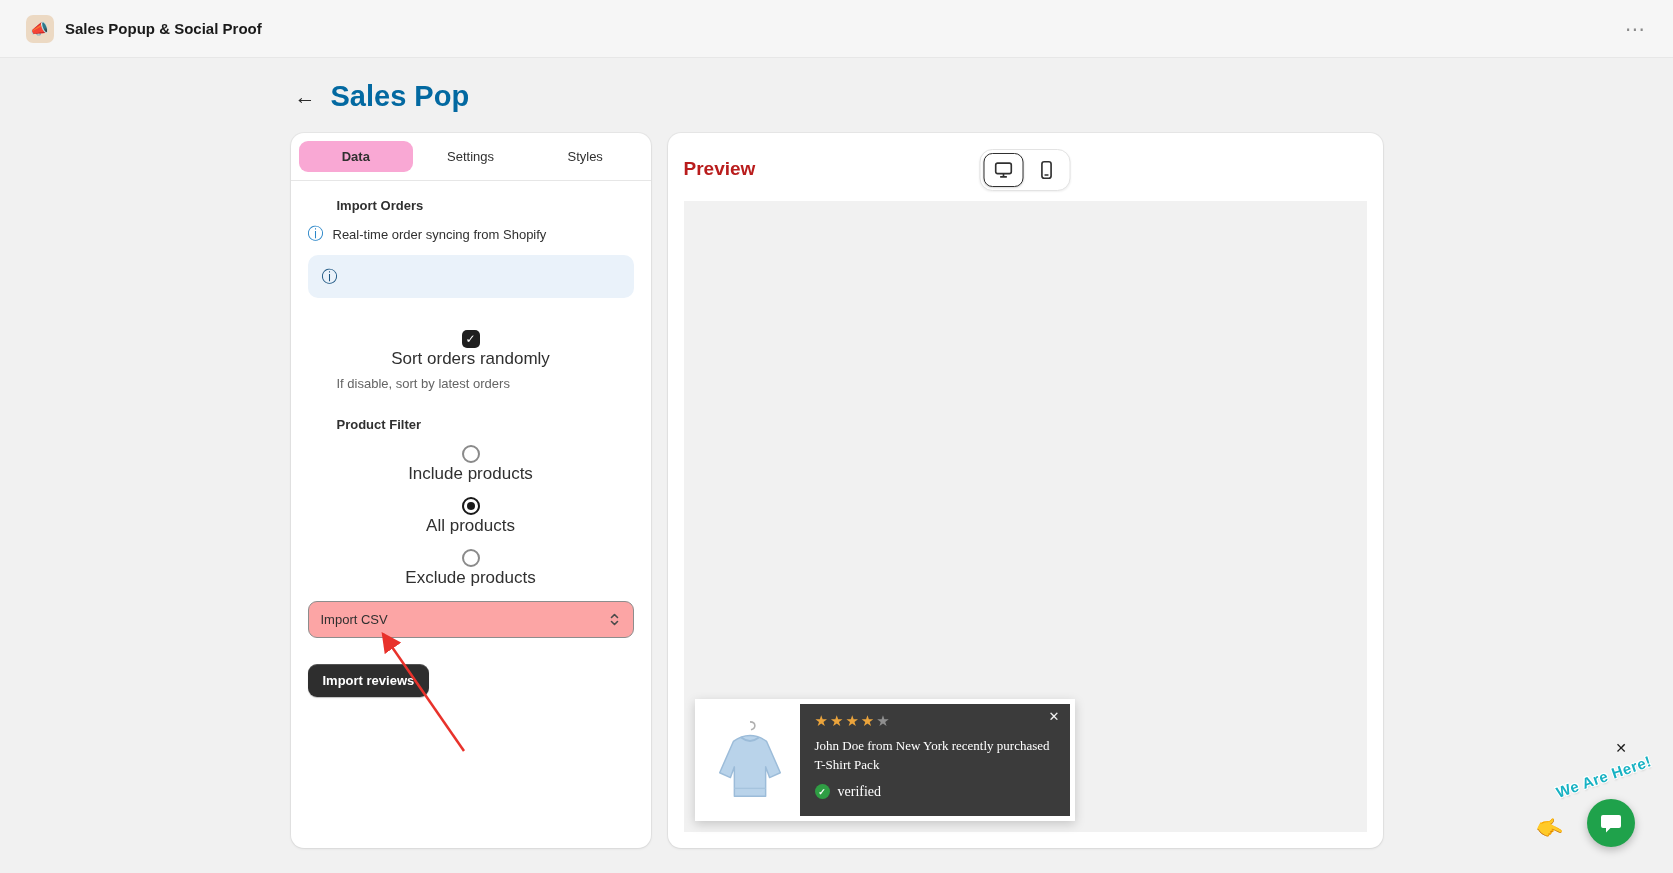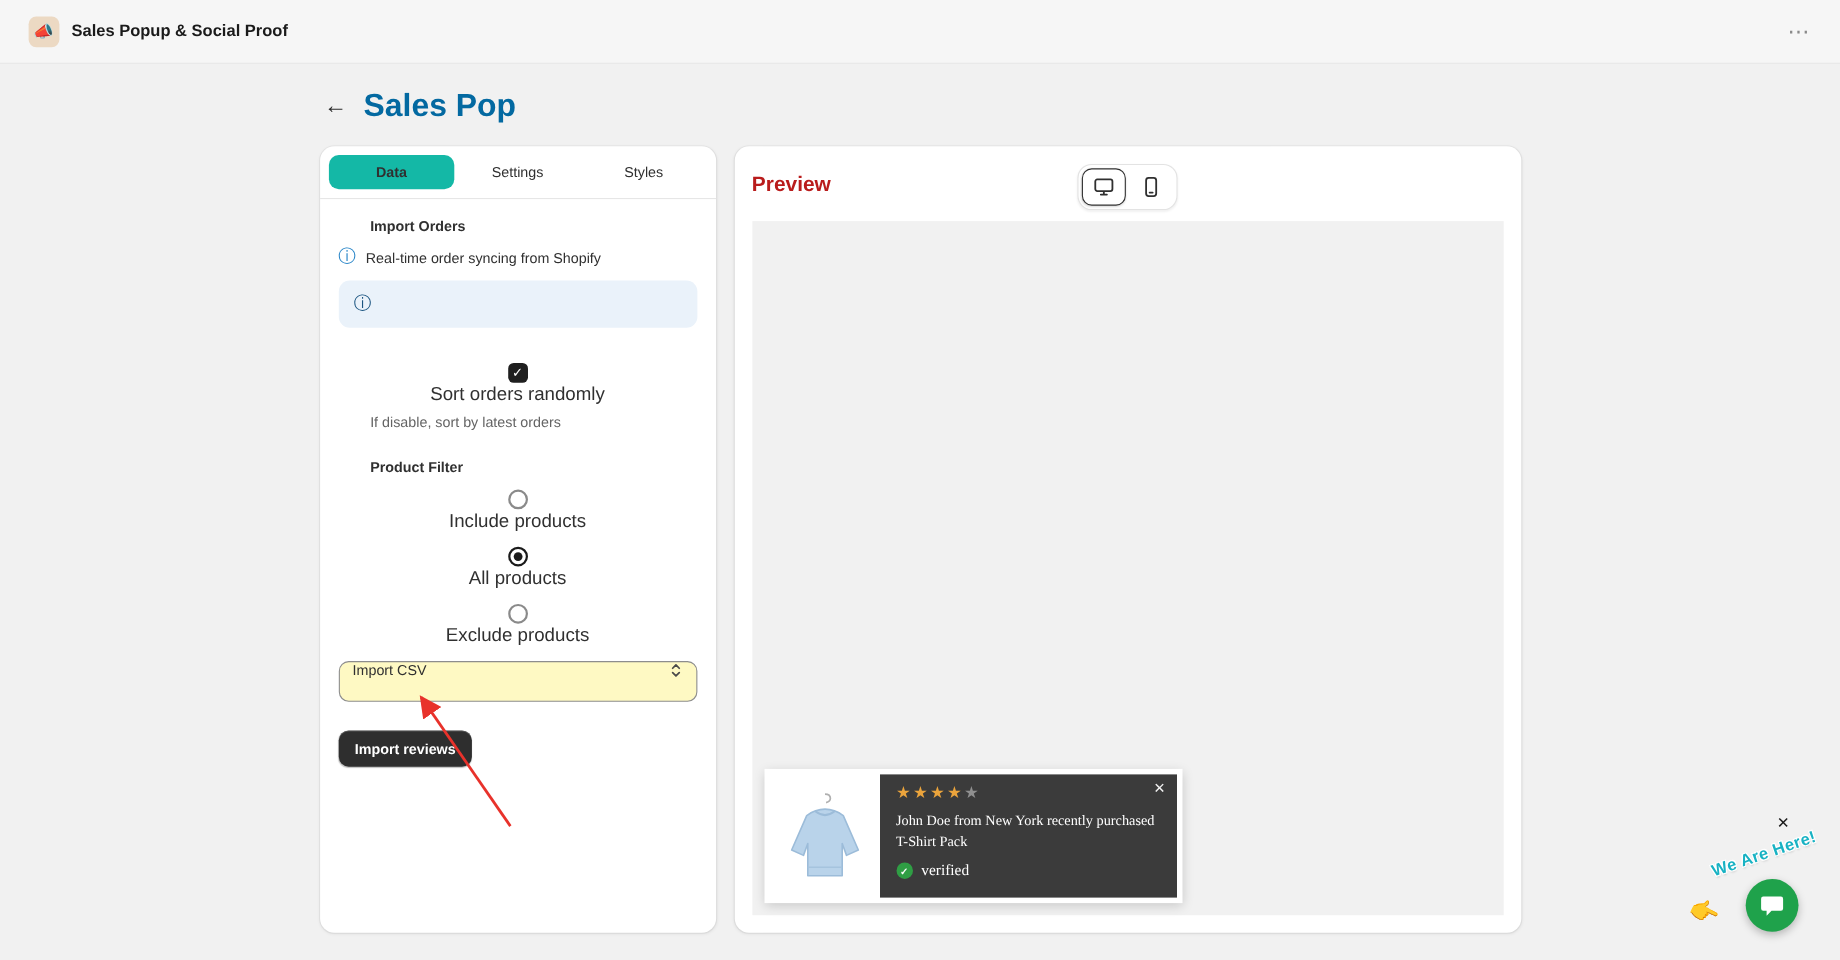--- a/index.html
+++ b/index.html
@@ -45,21 +45,21 @@
     box-shadow: 0 1px 3px rgba(0,0,0,0.08), 0 0 0 1px rgba(0,0,0,0.04);
   }
 
   
   .left-card { width: 360px; height: 715px; }
   .tab-bar { display: flex; padding: 8px; border-bottom: 1px solid #e6e6e6; }
   .tab {
     flex: 1; text-align: center; padding: 8px 0;
     font-size: 13px; color: #303030; border-radius: 9px; cursor: pointer;
   }
-  .tab.active { background: #14b8a6; font-weight: 700; }
+  .tab.active { background: #f9a8d4; font-weight: 700; }
 
   .panel-body { padding: 17px; }
   .section-heading { font-size: 13px; font-weight: 700; color: #303030; margin-bottom: 13px; margin-left: 29px; }
 
   .sync-row { display: flex; align-items: center; gap: 9px; font-size: 13px; color: #303030; margin-bottom: 13px; }
   .info-glyph { color: #2a86c8; font-size: 16px; line-height: 1; font-style: normal; }
 
   .banner {
     background: #eaf2fa;
     border-radius: 10px;
@@ -91,23 +91,23 @@
     content: ""; position: absolute; left: 50%; top: 50%;
     width: 8px; height: 8px; border-radius: 50%;
     background: #1a1a1a; transform: translate(-50%,-50%);
   }
 
   .rating-row { margin-top: 28px; }
 
   .select-box {
     margin-top: 13px; height: 37px;
     border: 1px solid #8d8d8d; border-radius: 9px;
-    display: flex; align-items: flex-start; justify-content: space-between;
+    display: flex; align-items: center; justify-content: space-between;
     padding: 0 12px; font-size: 13px; color: #303030; cursor: pointer;
-    background: #fef9c3;
+    background: #fca5a5;
   }
 
   .dark-btn {
     margin-top: 26px;
     display: inline-block;
     background: #2e2e2e;
     color: #fff; font-size: 13px; font-weight: 700;
     padding: 9px 15px; border-radius: 9px; border: none; cursor: pointer;
     font-family: "Liberation Sans", "DejaVu Sans", sans-serif;
     box-shadow: inset 0 1px 0 rgba(255,255,255,0.18), 0 1px 1px rgba(0,0,0,0.25);

